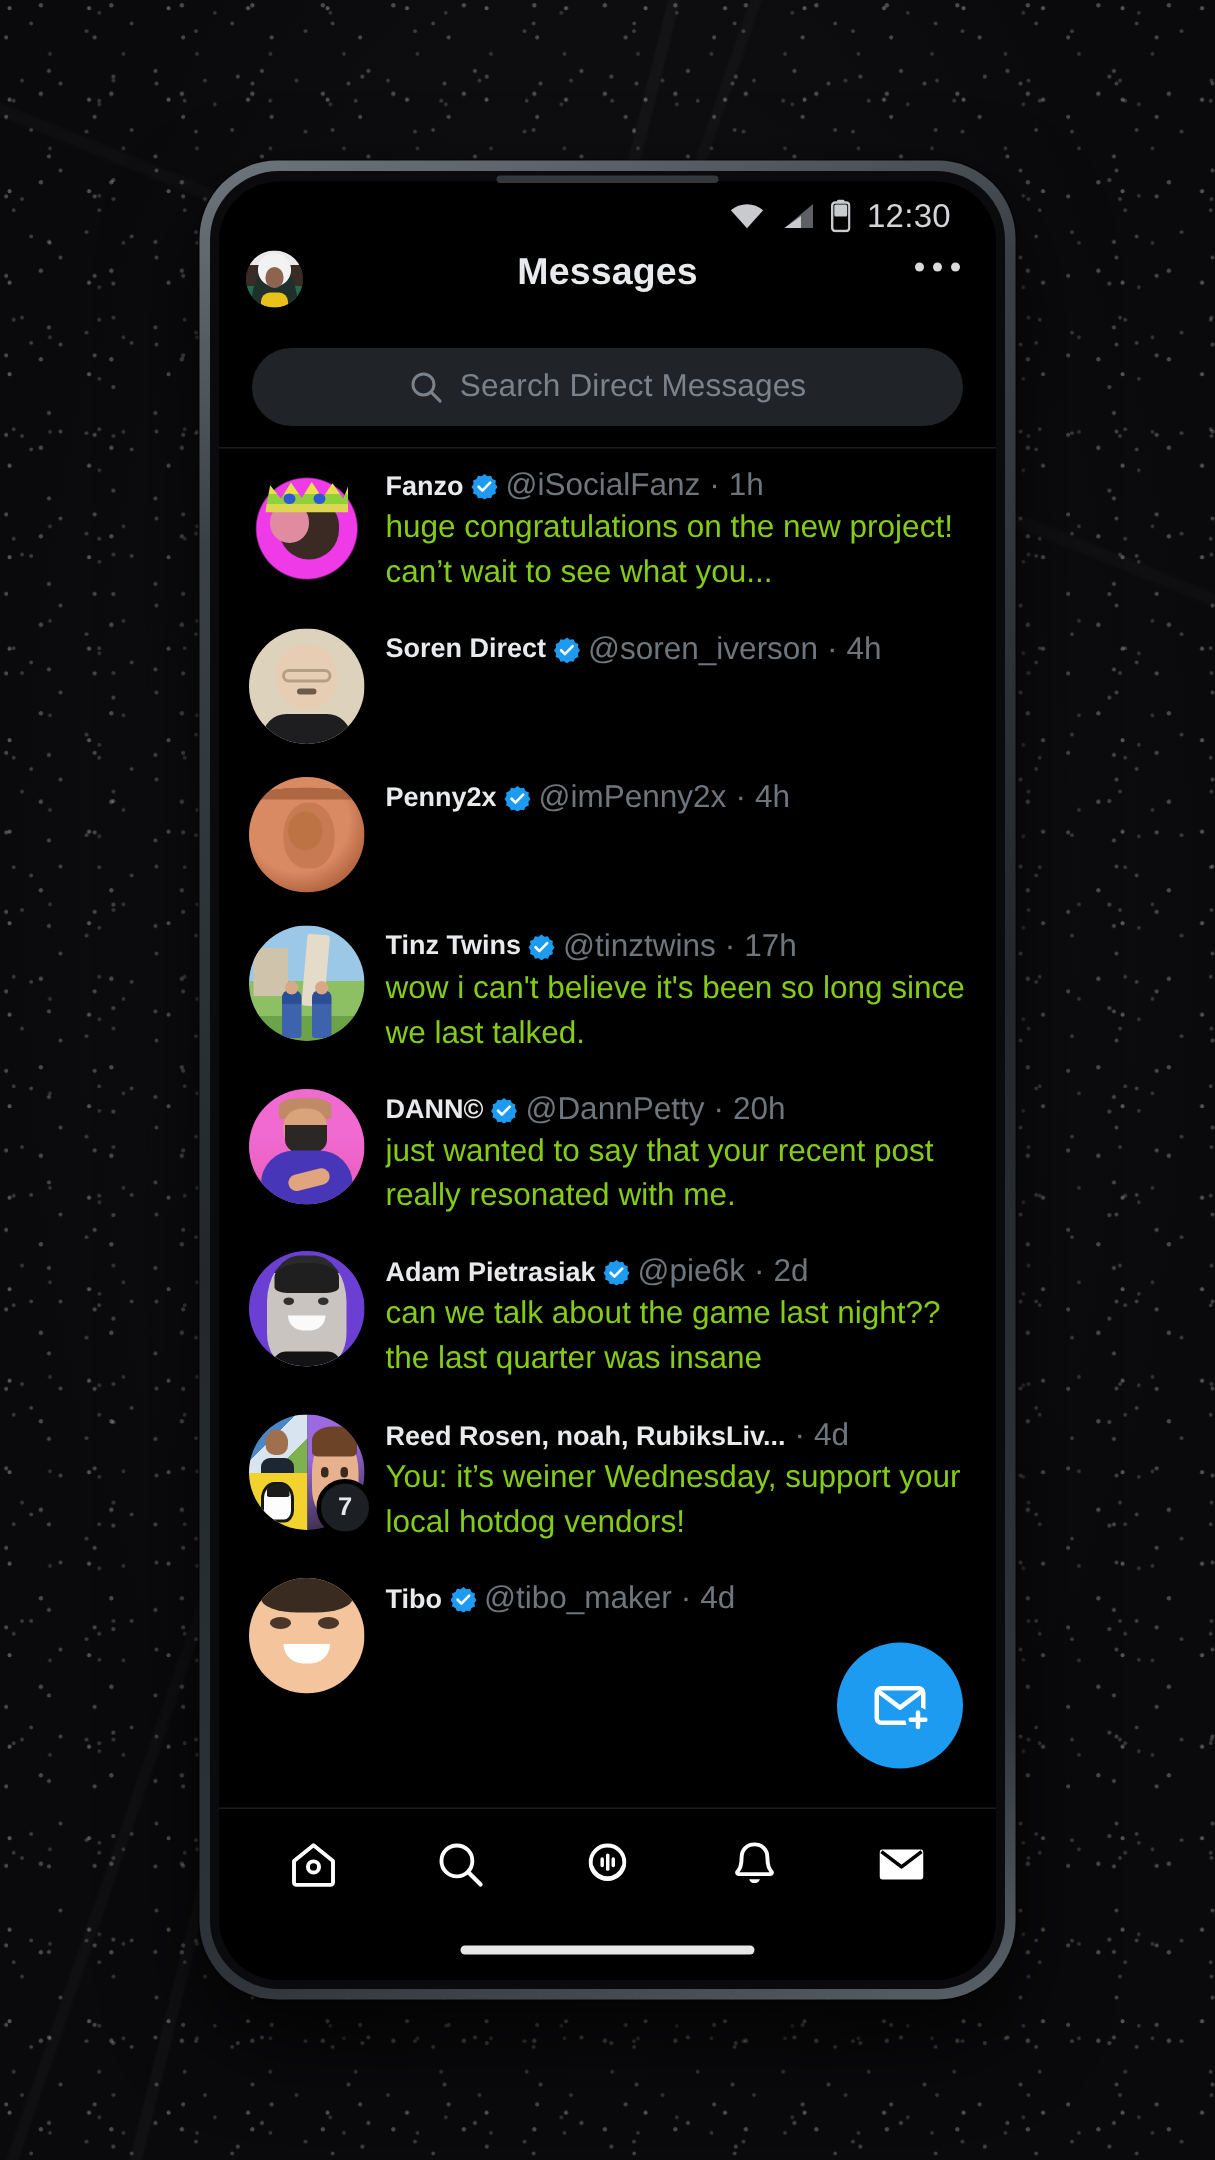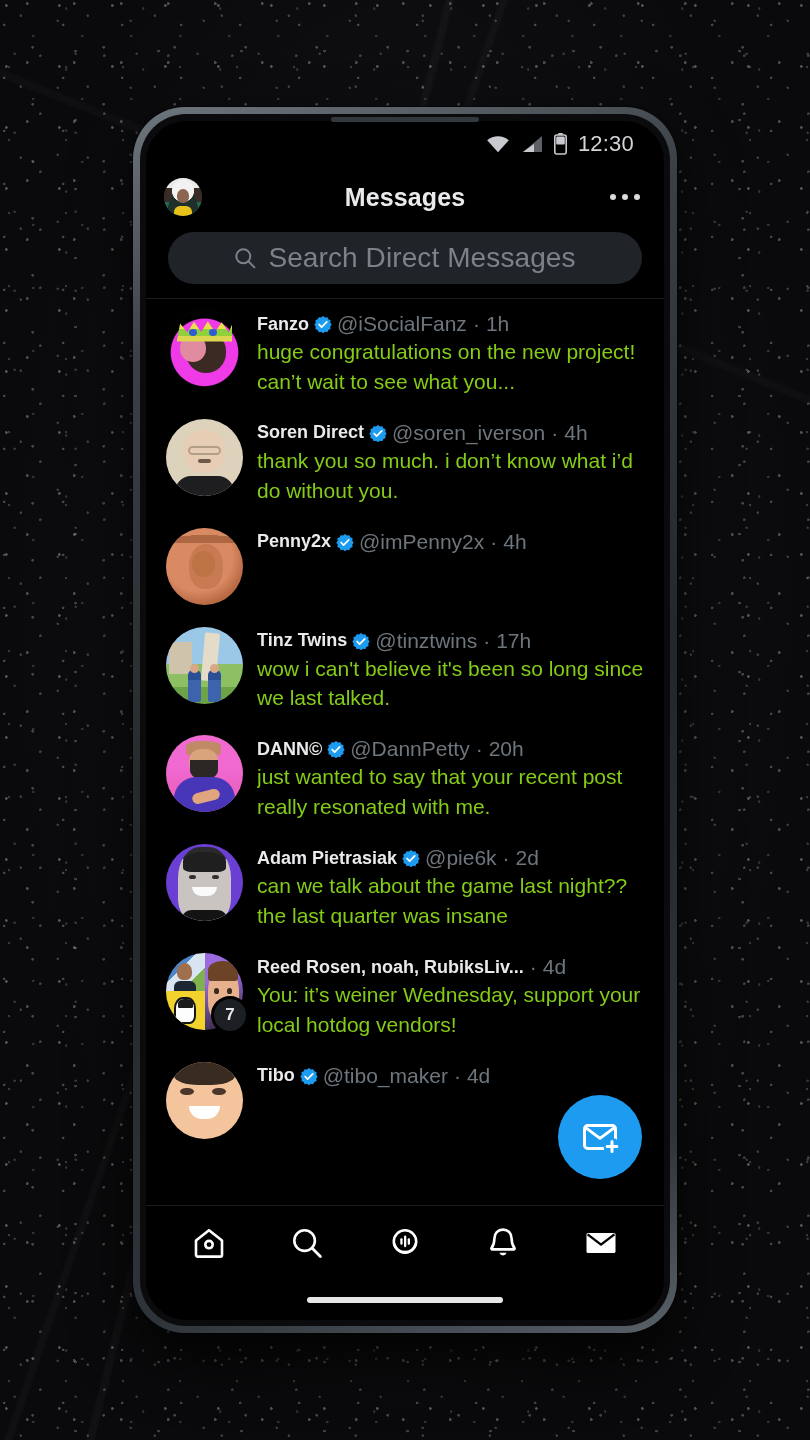--- a/index.html
+++ b/index.html
@@ -106,21 +106,21 @@
     letter-spacing: .2px;
     color: #d2d4d7;
   }
   .sbicon { display: block; }
 
   
   #header {
     flex: none;
     height: 60px;
     display: flex;
-    align-items: center;
+    align-items: flex-start;
     padding: 0 22px 0 18px;
     position: relative;
   }
   #avatar-me {
     width: 38px; height: 38px;
     border-radius: 50%;
     overflow: hidden;
     flex: none;
     position: relative;
     background: #1b2c2a;
@@ -176,21 +176,21 @@
   #search-box {
     height: 52px;
     border-radius: 26px;
     background: #202327;
     display: flex;
     align-items: center;
     justify-content: center;
     gap: 12px;
   }
   #search-placeholder {
-    font-size: 28px;
+    font-size: 21px;
     color: #7b8289;
     letter-spacing: .1px;
   }
   #divider-top {
     flex: none;
     height: 1px;
     background: #1a1c20;
   }
 
   
@@ -409,21 +409,20 @@
             <div class="dm-head">
               <span class="dm-name">Soren Direct</span>
               <svg class="verified" viewBox="0 0 22 22">
                 <path d="M11 1.3 13.4 3 16.3 2.6 17.5 5.3 20.3 6.5 19.9 9.4 21.6 11.8 19.9 14.2 20.3 17.1 17.5 18.3 16.3 21 13.4 20.6 11 22.3 8.6 20.6 5.7 21 4.5 18.3 1.7 17.1 2.1 14.2 0.4 11.8 2.1 9.4 1.7 6.5 4.5 5.3 5.7 2.6 8.6 3Z" fill="#1d9bf0"></path>
                 <path d="M6.2 11.6 9.3 14.7 15.6 8.3" fill="none" stroke="#fff" stroke-width="2.1" stroke-linecap="round" stroke-linejoin="round"></path>
               </svg>
               <span class="dm-handle">@soren_iverson</span>
               <span class="dot-sep">·</span>
               <span class="dm-time">4h</span>
             </div>
-            <div class="dm-preview">thank you so much. i don’t know what i’d do without you.</div>
           </div>
         </div>
 
         <div class="dm-row">
           <div class="dm-avatar">
             <div style="position:absolute;inset:0;background:radial-gradient(circle at 42% 38%, #d98a63 0 52%, #b86a44 72%, #9a522f 100%);"></div>
             <div style="position:absolute;left:30%;top:22%;width:44%;height:58%;border-radius:48% 48% 44% 44%;background:#c4784f;opacity:.85;"></div>
             <div style="position:absolute;left:34%;top:30%;width:30%;height:34%;border-radius:50%;background:#b8703f;opacity:.7;"></div>
             <div style="position:absolute;left:0;top:10%;width:100%;height:10%;background:radial-gradient(ellipse at 50% 100%, rgba(120,60,25,.45) 0 70%, transparent 72%);"></div>
           </div>

